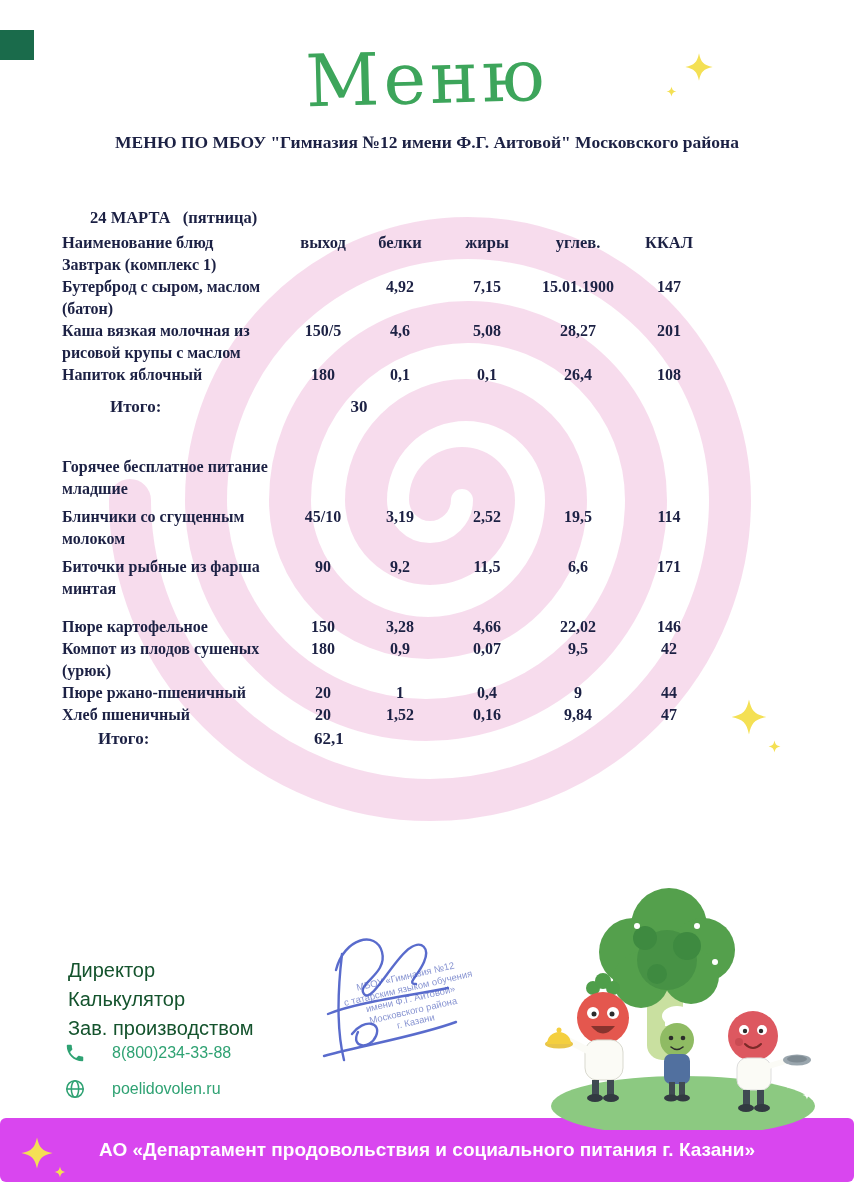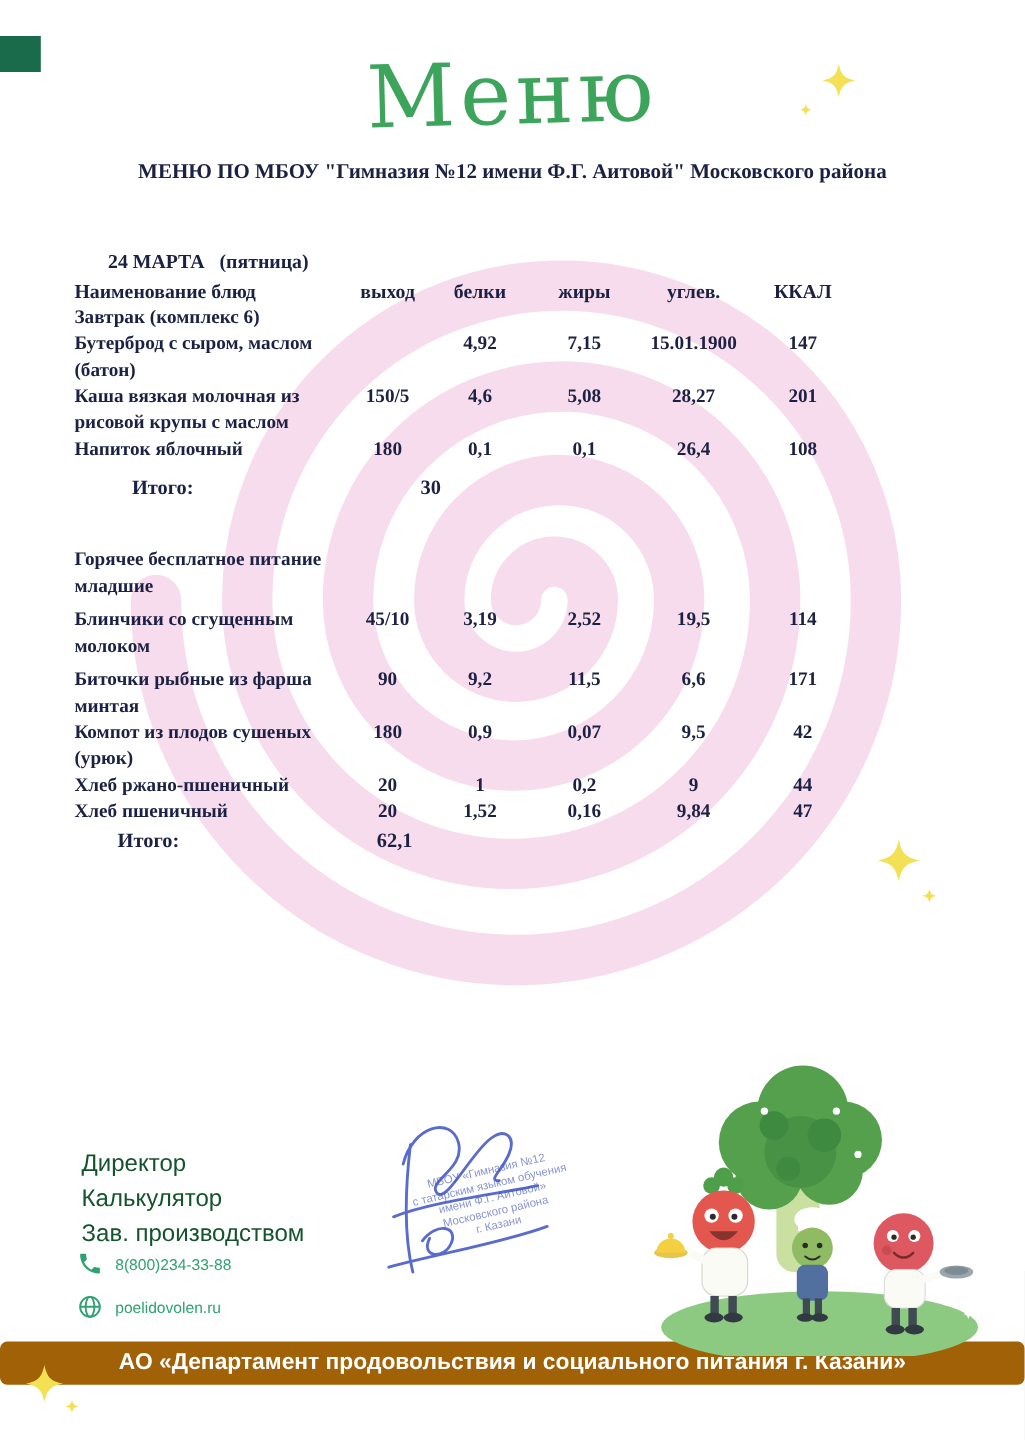--- a/index.html
+++ b/index.html
@@ -26,35 +26,35 @@
   .trow .c { text-align:center; align-self:start; }
   .trow .c.name { text-align:left; padding-right:6px; }
   .thead { font-size:16.5px; }
   .mt6 { margin-top:6px; } .mt10 { margin-top:10px; } .mt16 { margin-top:16px; } .mt38 { margin-top:38px; } .mt2 { margin-top:2px; }
   .total-row { font-size:17px;margin-left:36px; }
   .total-row .tlab { padding-left:12px; text-align:left; }
   .total2 .tlab2 { text-align:right; padding-right:4px; }
   .total2 .val2 { text-align:left; margin-left:-14px; }
 
   .roles { position:absolute; left:68px; top:956px; font-family:"Liberation Sans", sans-serif; color:#14532d; font-size:20px; line-height:29px; z-index:2; }
-  .contact { position:absolute; display:flex; align-items:center; gap:10px; font-family:"Liberation Sans", sans-serif; color:#2fa273; font-size:13px; z-index:2; }
+  .contact { position:absolute; display:flex; align-items:center; gap:26px; font-family:"Liberation Sans", sans-serif; color:#2fa273; font-size:16px; z-index:2; }
   .contact.phone { left:64px; top:1042px; }
   .contact.web { left:64px; top:1078px; }
 
   .signature { position:absolute; left:298px; top:918px; z-index:5; }
   .stamp {
     position:absolute; left:318px; top:970px; width:185px; z-index:4;
     transform:rotate(-13deg); color:#5a6bc0; opacity:0.72;
     font-family:"Liberation Sans", sans-serif; font-size:9.5px; line-height:11.5px; text-align:center;
   }
 
   .veggies { position:absolute; left:545px; top:868px; z-index:4; }
 
   .band {
-    position:absolute; left:0; right:0; top:1118px; height:36px; background:#a16207;
+    position:absolute; left:0; right:0; top:1118px; height:64px; background:#d946ef;
     border-radius:6px; display:flex; align-items:center; justify-content:center; z-index:3;
   }
   .band span { color:#ffffff; font-family:"Liberation Sans", sans-serif; font-weight:700; font-size:19px; }
 
   .sp { position:absolute; z-index:8; }
 </style>
 </head>
 <body>
 
 <div class="page">
@@ -81,21 +81,21 @@
     <div class="trow thead">
       <div class="c name">Наименование блюд</div>
       <div class="c">выход</div>
       <div class="c">белки</div>
       <div class="c">жиры</div>
       <div class="c">углев.</div>
       <div class="c">ККАЛ</div>
     </div>
 
     <div class="trow">
-      <div class="c name">Завтрак (комплекс 6)</div>
+      <div class="c name">Завтрак (комплекс 1)</div>
     </div>
 
     <div class="trow">
       <div class="c name">Бутерброд с сыром,  маслом (батон)</div>
       <div class="c"></div>
       <div class="c">4,92</div>
       <div class="c">7,15</div>
       <div class="c">15.01.1900</div>
       <div class="c">147</div>
     </div>
@@ -138,35 +138,43 @@
 
     <div class="trow mt6">
       <div class="c name">Биточки рыбные из фарша минтая</div>
       <div class="c">90</div>
       <div class="c">9,2</div>
       <div class="c">11,5</div>
       <div class="c">6,6</div>
       <div class="c">171</div>
     </div>
 
+    <div class="trow mt16">
+      <div class="c name">Пюре картофельное</div>
+      <div class="c">150</div>
+      <div class="c">3,28</div>
+      <div class="c">4,66</div>
+      <div class="c">22,02</div>
+      <div class="c">146</div>
+    </div>
 
     <div class="trow">
       <div class="c name">Компот из плодов сушеных (урюк)</div>
       <div class="c">180</div>
       <div class="c">0,9</div>
       <div class="c">0,07</div>
       <div class="c">9,5</div>
       <div class="c">42</div>
     </div>
 
     <div class="trow">
-      <div class="c name">Хлеб ржано-пшеничный</div>
+      <div class="c name">Пюре ржано-пшеничный</div>
       <div class="c">20</div>
       <div class="c">1</div>
-      <div class="c">0,2</div>
+      <div class="c">0,4</div>
       <div class="c">9</div>
       <div class="c">44</div>
     </div>
 
     <div class="trow">
       <div class="c name">Хлеб пшеничный</div>
       <div class="c">20</div>
       <div class="c">1,52</div>
       <div class="c">0,16</div>
       <div class="c">9,84</div>

